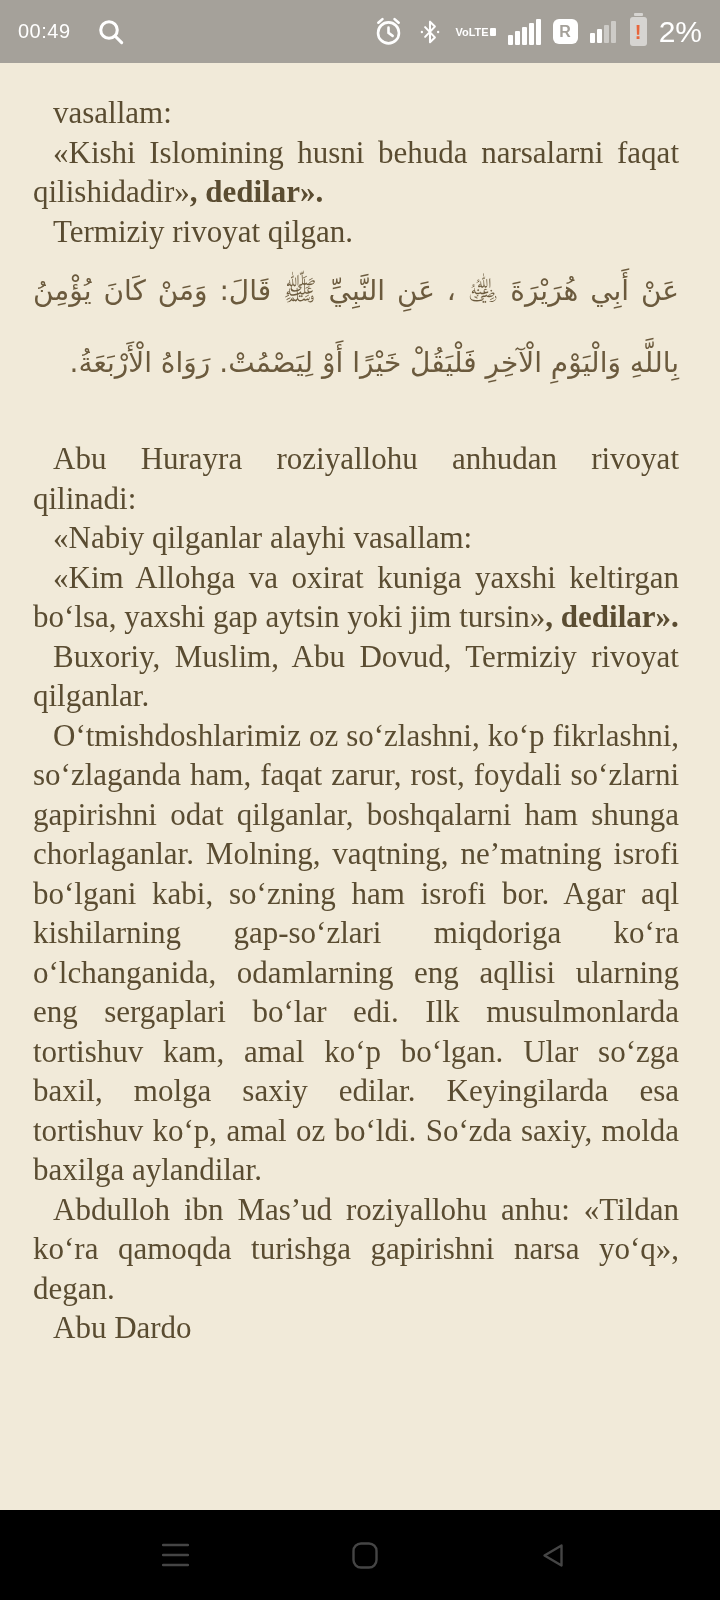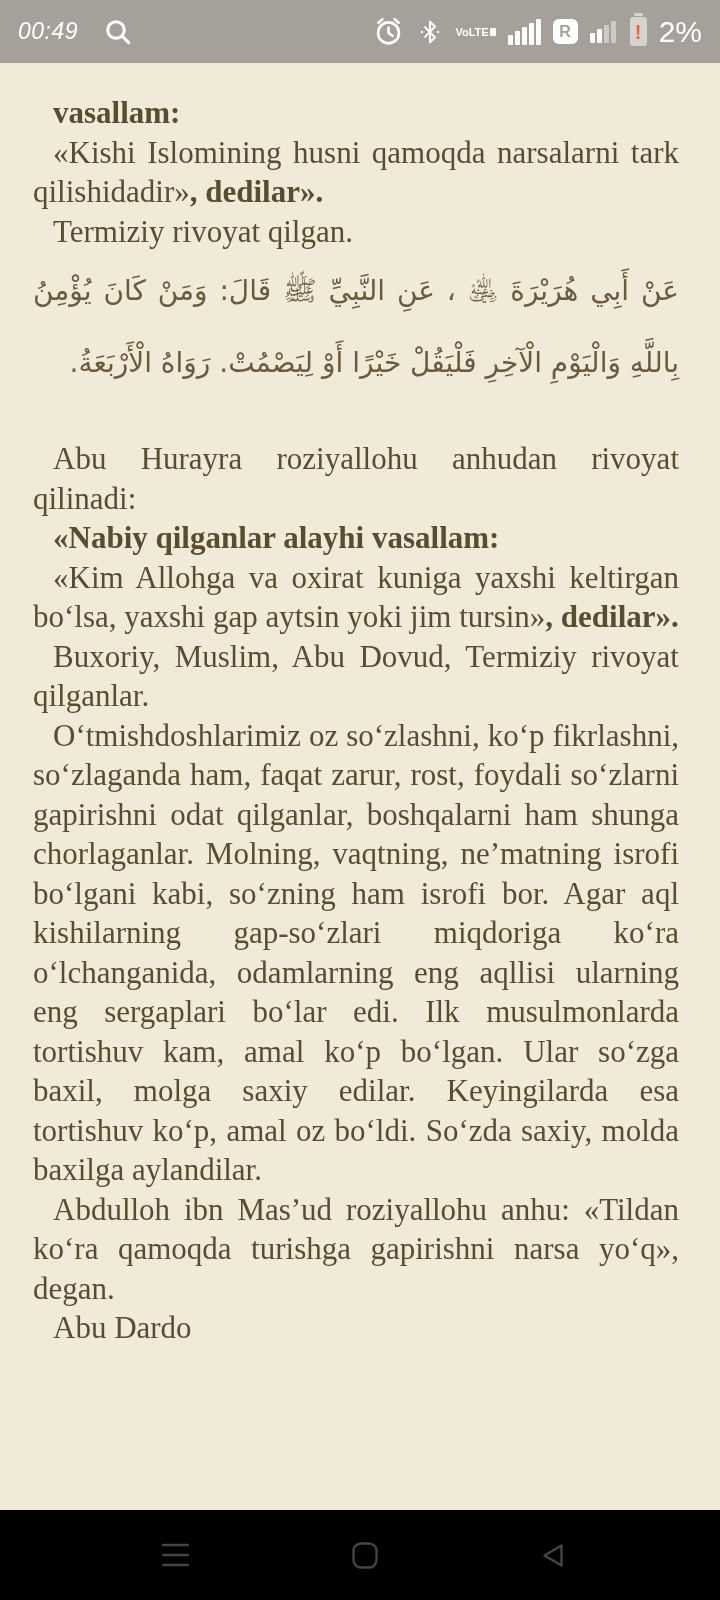--- a/index.html
+++ b/index.html
@@ -1,21 +1,21 @@
 <!DOCTYPE html>
 <html><head>
 <meta charset="utf-8">
 <style>
   html,body{margin:0;padding:0;background:#000;}
   .screen{width:720px;height:1600px;display:flex;flex-direction:column;overflow:hidden;position:relative;}
 
   
   .status{height:63px;background:#a5a19a;display:flex;align-items:center;padding:0 18px;color:#fff;
           font-family:"Liberation Sans",sans-serif;flex:0 0 auto;}
-  .time{font-size:23px;letter-spacing:.5px;margin-right:24px;font-style:italic;}
+  .time{font-size:20px;letter-spacing:.5px;margin-right:24px;}
   .sicon{display:flex;align-items:center;}
   .status-right{margin-left:auto;display:flex;align-items:center;gap:12px;}
   .volte{display:flex;flex-direction:row;align-items:flex-start;font-size:11px;font-weight:700;line-height:10px;}
   .volte .row2{display:flex;align-items:center;}
   .volte .sq{display:inline-block;width:6px;height:8px;background:#fff;margin-left:1px;border-radius:1px;}
   .bars{display:flex;align-items:flex-end;gap:2px;}
   .bar{width:5px;background:#fff;border-radius:1px;}
   .bar.dim{background:rgba(255,255,255,.45);}
   .rbadge{width:25px;height:25px;background:#fff;border-radius:6px;display:flex;align-items:center;justify-content:center;
           color:#a5a19a;font-size:16px;font-weight:700;}
@@ -23,21 +23,21 @@
            display:flex;align-items:center;justify-content:center;margin-left:2px;}
   .battery:before{content:"";position:absolute;top:-4px;left:4px;width:9px;height:3px;background:rgba(255,255,255,.55);border-radius:1px;}
   .bangv{color:#e8653b;font-size:20px;font-weight:700;line-height:1;}
   .pct{font-size:30px;}
 
   
   .page{flex:1 1 auto;background:#f1ead9;padding:30px 41px 0 33px;color:#5a4c31;overflow:hidden;}
   .para{margin:0;font-family:"Liberation Serif","DejaVu Serif",serif;font-size:31px;line-height:39.5px;
         text-align:justify;text-indent:20px;}
   .para .b{font-weight:700;}
-  .para.boldp{font-weight:700;}
+  .para.boldp{font-weight:400;}
   .arabic{direction:rtl;unicode-bidi:embed;font-family:"DejaVu Sans",sans-serif;font-size:28px;line-height:72px;
           color:#6b5a3d;text-align:justify;text-indent:0;margin:4px 0 0 0;}
   .gap{margin-top:40px;}
 
   
   .nav{height:90px;background:#000;flex:0 0 auto;display:flex;align-items:center;justify-content:space-between;
        padding:0 155px 0 162px;}
   .navbtn{background:none;border:none;padding:0;display:flex;align-items:center;justify-content:center;cursor:pointer;}
 </style>
 </head>
@@ -95,21 +95,21 @@
         </span>
       <span class="pct">2%</span>
     </div>
   </div>
 
   <div class="page">
     <p class="para boldp">
       <span>vasallam:</span>
     </p>
     <p class="para">
-      <span>«Kishi Islomining husni qamoqda narsalarni tark qilishidadir»</span><span class="b">, dedilar».</span>
+      <span>«Kishi Islomining husni behuda narsalarni faqat qilishidadir»</span><span class="b">, dedilar».</span>
     </p>
     <p class="para">
       <span>Termiziy rivoyat qilgan.</span>
     </p>
     <p class="para arabic" dir="rtl" lang="ar">
       <span>عَنْ أَبِي هُرَيْرَةَ ﵁ ، عَنِ النَّبِيِّ ﷺ قَالَ: وَمَنْ كَانَ يُؤْمِنُ بِاللَّهِ وَالْيَوْمِ الْآخِرِ فَلْيَقُلْ خَيْرًا أَوْ لِيَصْمُتْ. رَوَاهُ الْأَرْبَعَةُ.</span>
     </p>
     <p class="para gap">
       <span>Abu Hurayra roziyallohu anhudan rivoyat qilinadi:</span>
     </p>

